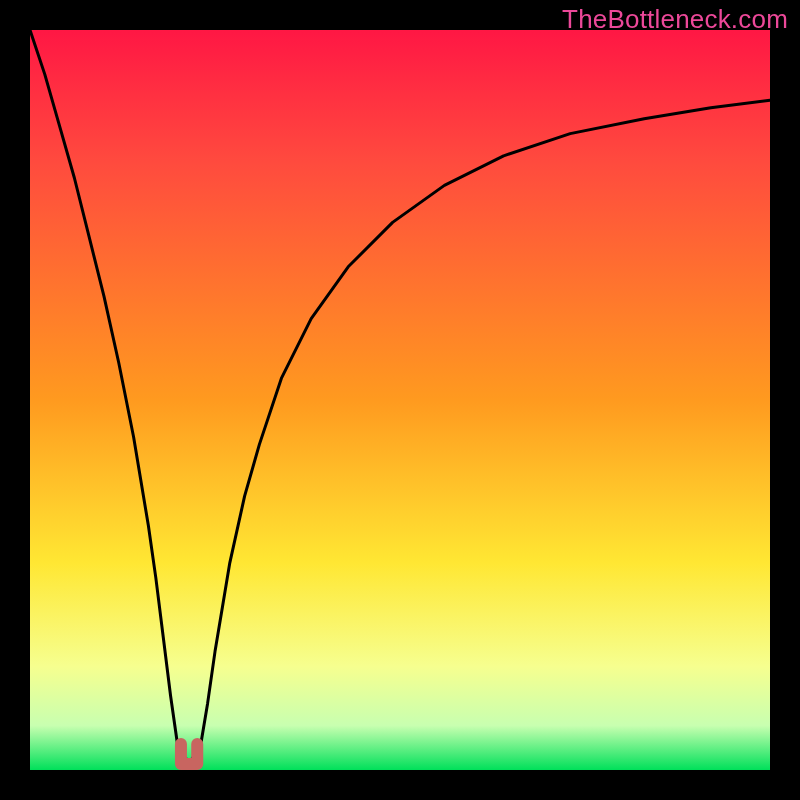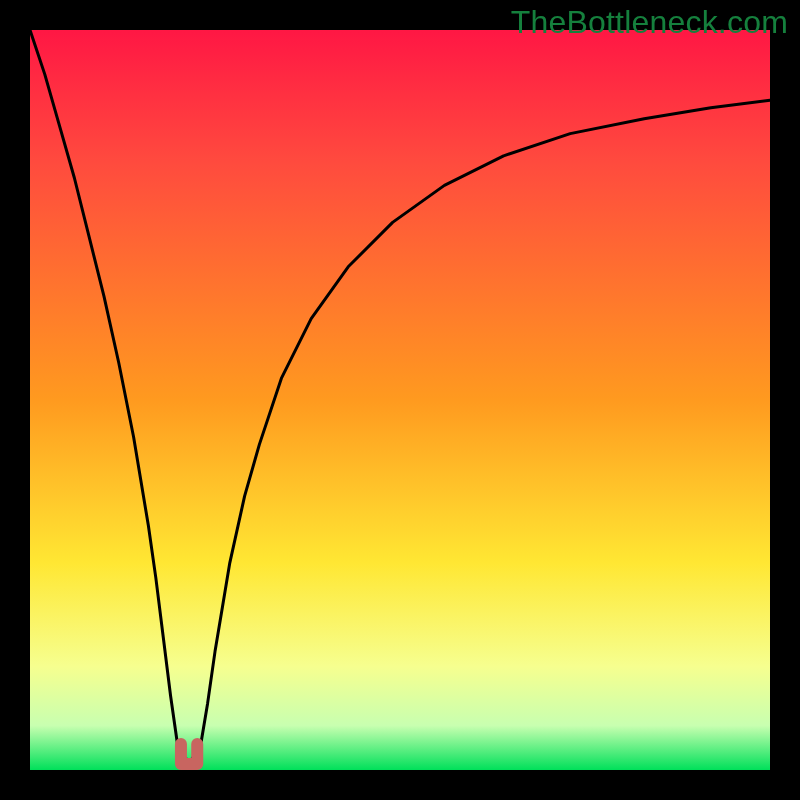--- a/index.html
+++ b/index.html
@@ -13,23 +13,23 @@
   }
   .stage {
     position: relative;
     width: 800px;
     height: 800px;
   }
   .attribution {
     position: absolute;
     top: 4px;
     right: 12px;
-    font-size: 32px;
+    font-size: 26px;
     font-weight: 400;
-    color: #15803d;
+    color: #ec4899;
     letter-spacing: 0.2px;
     z-index: 10;
   }
   svg.plot {
     position: absolute;
     top: 0;
     left: 0;
     width: 800px;
     height: 800px;
   }

